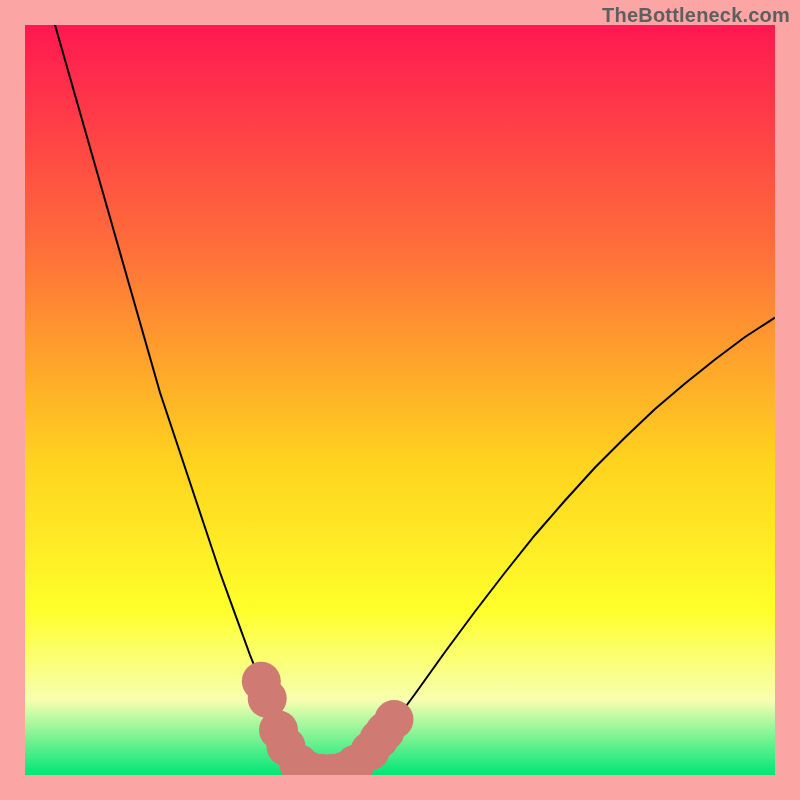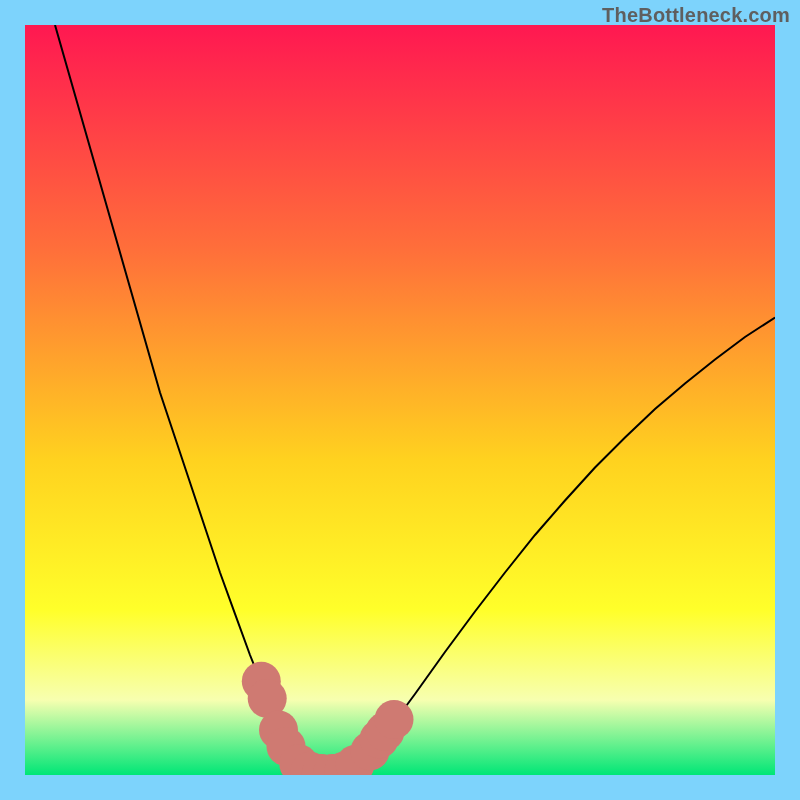--- a/index.html
+++ b/index.html
@@ -8,21 +8,21 @@
     width: 800px;
     height: 800px;
     background: #000;
     font-family: Arial, Helvetica, sans-serif;
     overflow: hidden;
   }
   .frame {
     position: relative;
     width: 800px;
     height: 800px;
-    background: #7dd3fc;
+    background: #fca5a5;
   }
   .plot-area {
     position: absolute;
     left: 25px;
     top: 25px;
     width: 750px;
     height: 750px;
     overflow: hidden;
   }
   .watermark {

